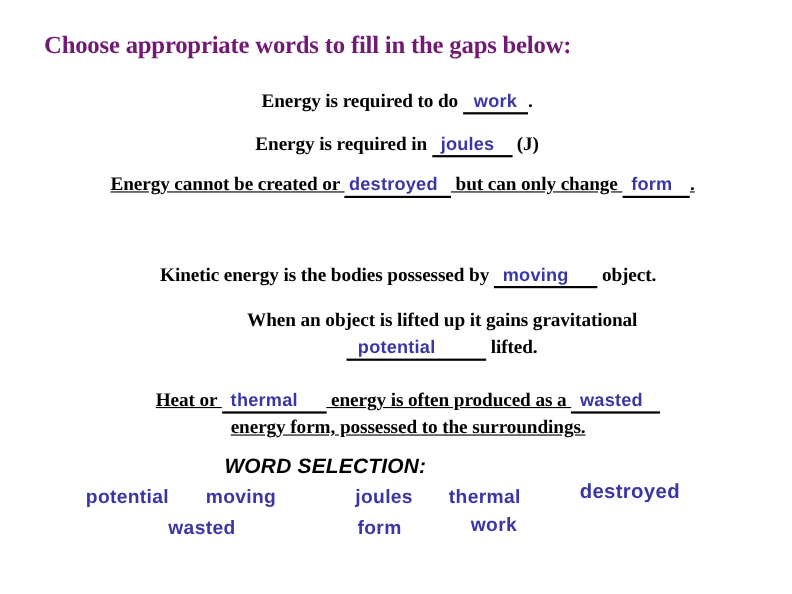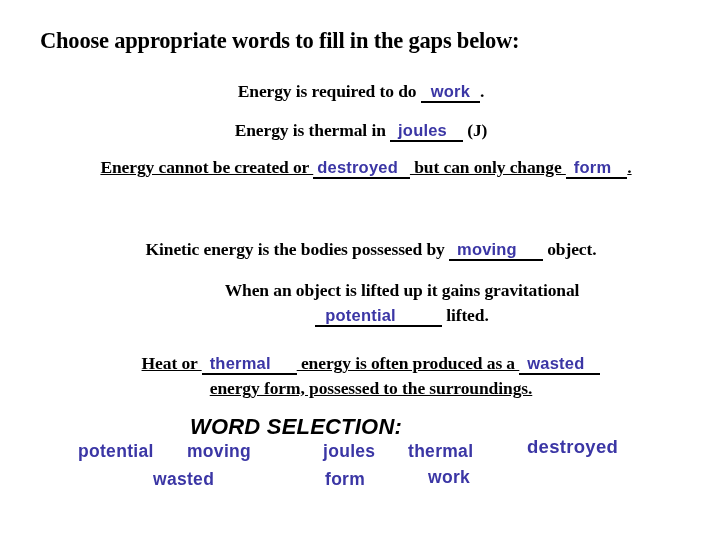--- a/index.html
+++ b/index.html
@@ -23,21 +23,21 @@
   }
 
   
   .title {
     position: absolute;
     left: 40px;
     top: 28px;
     font-family: "Liberation Serif", "DejaVu Serif", serif;
     font-weight: bold;
     font-size: 22.5px;
-    color: #000000;
+    color: #701a75;
     letter-spacing: -0.2px;
     white-space: nowrap;
   }
 
   
   .stmt {
     position: absolute;
     font-family: "Liberation Serif", "DejaVu Serif", serif;
     font-weight: bold;
     font-size: 17.5px;
@@ -69,26 +69,26 @@
   }
   .ans.pad-sm  { padding-left: 10px;  padding-right: 10px; }
   .ans.pad-md  { padding-left: 8px;   padding-right: 16px; }
   .ans.pad-lg  { padding-left: 8px;   padding-right: 26px; }
   .ans.pad-xl  { padding-left: 10px;  padding-right: 46px; }
   .ans.pad-r   { padding-left: 4px;   padding-right: 12px; }
 
   
   .ws-heading {
     position: absolute;
-    left: 190px;
+    left: 204px;
     top: 414px;
     font-family: "Liberation Sans", "DejaVu Sans", sans-serif;
     font-weight: bold;
     font-style: italic;
-    font-size: 22px;
+    font-size: 19px;
     color: #000000;
     letter-spacing: 0.2px;
     white-space: nowrap;
   }
 
   .ws-word {
     position: absolute;
     font-family: "Liberation Sans", "DejaVu Sans", sans-serif;
     font-weight: bold;
     color: #3b36a5;
@@ -101,21 +101,21 @@
 
 <div class="slide">
 
   <div class="title">Choose appropriate words to fill in the gaps below:</div>
 
   <div class="stmt stmt-1">
     <span>Energy is required to do </span><span class="ans pad-sm">work</span><span>.</span>
   </div>
 
   <div class="stmt stmt-2">
-    <span>Energy is thermal in </span><span class="ans pad-md">joules</span><span> (J)</span>
+    <span>Energy is required in </span><span class="ans pad-md">joules</span><span> (J)</span>
   </div>
 
   <div class="stmt stmt-3">
     <span>Energy cannot be created or </span><span class="ans pad-r">destroyed</span><span> but can only change </span><span class="ans pad-md">form</span><span>.</span>
   </div>
 
   <div class="stmt stmt-4">
     <span>Kinetic energy is the bodies possessed by </span><span class="ans pad-lg">moving</span><span> object.</span>
   </div>
 

